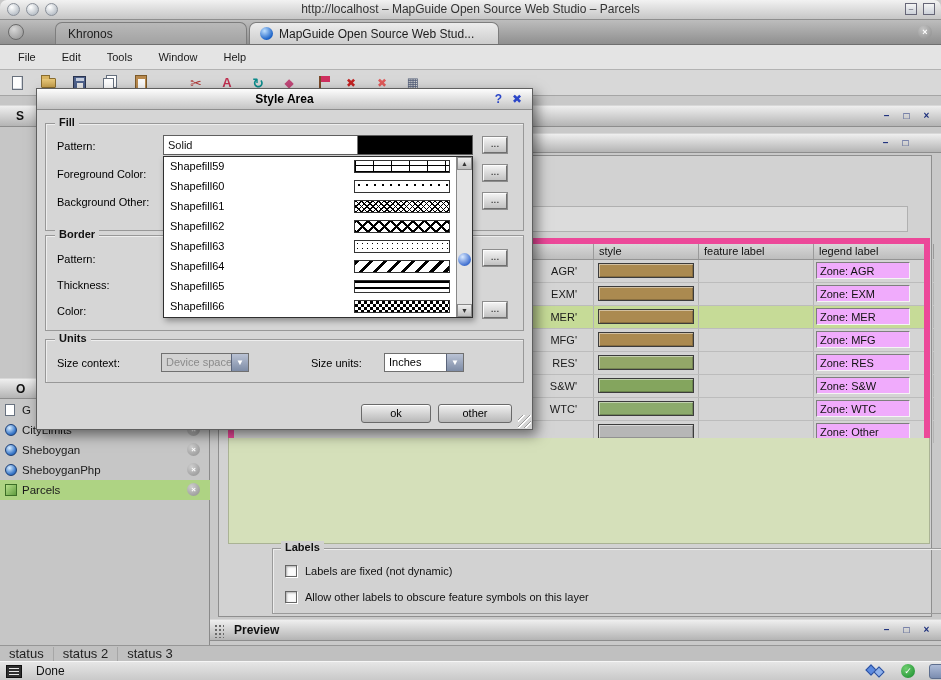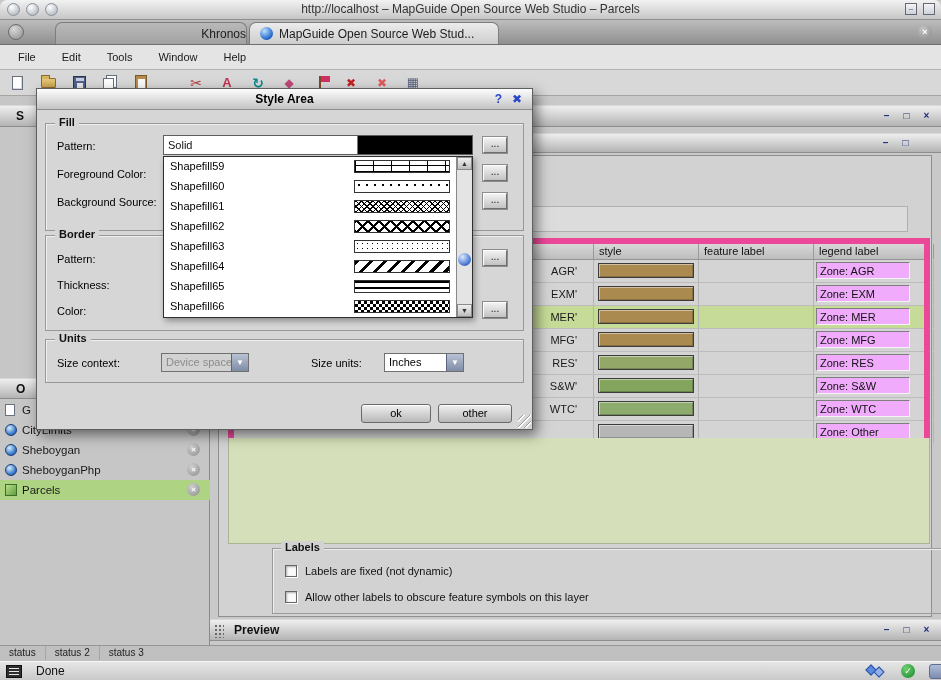--- a/index.html
+++ b/index.html
@@ -11,21 +11,21 @@
   .titlebar{position:absolute;top:0;left:0;right:0;height:20px;background:linear-gradient(#f2f2f2,#c6c6c6);border-bottom:1px solid #8e8e8e;border-radius:7px 7px 0 0;}
   .traffic{position:absolute;left:7px;top:3px;display:flex;gap:6px;}
   .light{width:13px;height:13px;border-radius:50%;background:radial-gradient(circle at 35% 30%,#ffffff,#b9c0c8 75%);border:1px solid #8a9099;}
   .wtitle{position:absolute;left:120px;right:120px;top:2px;text-align:center;font-size:12px;color:#333;white-space:nowrap;overflow:hidden;}
   .wicons{position:absolute;right:6px;top:3px;display:flex;gap:6px;}
   .wic{width:12px;height:12px;border:1px solid #667;background:linear-gradient(#f4f4f4,#cdd2da);font-size:8px;line-height:10px;text-align:center;color:#445;}
 
   
   .tabbar{position:absolute;top:20px;left:0;right:0;height:25px;background:linear-gradient(#bdbdbd,#8f8f8f);border-bottom:1px solid #6f6f6f;}
   .tab-overflow{position:absolute;left:8px;top:4px;width:16px;height:16px;border-radius:50%;background:radial-gradient(circle at 35% 30%,#d8d8d8,#8d8d8d);border:1px solid #6a6a6a;}
-  .tab{position:absolute;bottom:0;height:22px;border:1px solid #7d7d7d;border-bottom:none;border-radius:7px 7px 0 0;display:flex;align-items:center;justify-content:flex-end;font-size:12px;color:#1c1c1c;}
+  .tab{position:absolute;bottom:0;height:22px;border:1px solid #7d7d7d;border-bottom:none;border-radius:7px 7px 0 0;display:flex;align-items:center;justify-content:flex-start;font-size:12px;color:#1c1c1c;padding-left:12px;}
   .tab.inactive{left:55px;width:192px;background:linear-gradient(#b9b9b9,#a2a2a2);}
   .tab.active{left:249px;width:250px;background:linear-gradient(#ececec,#cdcdcd);justify-content:flex-start;padding-left:10px;}
   .favicon{width:13px;height:13px;border-radius:50%;background:radial-gradient(circle at 35% 30%,#bfe0ff,#1c63c8 70%,#123f85);margin-right:6px;flex:0 0 auto;}
   .tab-close{position:absolute;right:9px;top:5px;width:14px;height:14px;border-radius:50%;background:radial-gradient(circle at 35% 30%,#c4c4c4,#8b8b8b);color:#fff;font-size:9px;font-weight:bold;text-align:center;line-height:14px;}
   .tab-close::before{content:'×';}
 
   
   .menubar{position:absolute;top:45px;left:0;right:0;height:25px;background:#e4e4e4;border-bottom:1px solid #b2b2b2;display:flex;align-items:center;padding-left:18px;gap:26px;}
   .menu-item{font-size:11px;color:#1a1a1a;}
   .toolbar{position:absolute;top:70px;left:0;right:0;height:26px;background:#d8d8d8;border-bottom:1px solid #a5a5a5;display:flex;align-items:center;padding-left:8px;gap:13px;}
@@ -91,21 +91,21 @@
   .greenarea{position:absolute;left:9px;top:282px;width:702px;height:106px;background:#d5e0ba;border:1px solid #aab394;border-top:none;}
 
   .lfieldset{position:absolute;left:9px;top:392px;width:700px;height:66px;border:1px solid #9a9a9a;box-shadow:inset 1px 1px 0 #ededed;margin-left:44px;}
   .flegend{position:absolute;top:-8px;left:8px;background:#d2d2d2;padding:0 4px;font-weight:bold;font-size:11px;}
   .cbrow{position:absolute;left:12px;font-size:11px;color:#111;display:flex;align-items:center;}
   .cb{width:12px;height:12px;background:#fafafa;border:1px solid #666;box-shadow:inset 1px 1px 2px rgba(0,0,0,.3),1px 1px 0 #fff;margin-right:8px;flex:0 0 auto;}
 
   .grip{position:absolute;left:4px;top:4px;width:10px;height:14px;background-image:radial-gradient(#6a6a6a 1px,transparent 1.3px);background-size:4px 4px;}
 
   
-  .statusstrip{position:absolute;left:0;right:0;bottom:19px;height:16px;background:#c0c0c0;border-top:1px solid #969696;font-size:10px;color:#222;display:flex;align-items:flex-start;}
+  .statusstrip{position:absolute;left:0;right:0;bottom:19px;height:16px;background:#c0c0c0;border-top:1px solid #969696;font-size:13px;color:#222;display:flex;align-items:flex-end;}
   .scell{padding:0 9px;border-right:1px solid #a6a6a6;line-height:14px;}
   .bottombar{position:absolute;left:0;right:0;bottom:0;height:19px;background:linear-gradient(#e6e6e6,#c9c9c9);border-top:1px solid #f6f6f6;font-size:12px;color:#111;}
   .pgicon{position:absolute;left:6px;top:3px;width:16px;height:13px;background:#2e2e2e;border:1px solid #111;}
   .pgicon::before{content:'';position:absolute;left:2px;top:2px;width:10px;height:1px;background:#e8e8e8;box-shadow:0 3px 0 #e8e8e8,0 6px 0 #e8e8e8;}
   .donetext{position:absolute;left:36px;top:2px;}
   .netic{position:absolute;right:52px;top:4px;width:22px;height:11px;}
   .diam{position:absolute;width:8px;height:8px;transform:rotate(45deg);background:#5b8ae0;border:1px solid #2b4f9e;}
   .diam.d2{left:8px;top:2px;background:#8fb2ec;}
   .okic{position:absolute;right:26px;top:2px;width:14px;height:14px;border-radius:50%;background:radial-gradient(circle at 35% 30%,#6fce6f,#2f9e3f 70%,#1d7a2b);color:#fff;font-size:9px;font-weight:bold;text-align:center;line-height:14px;}
   .okic::before{content:'✓';}
@@ -418,21 +418,21 @@
       <span class="dleg">Fill</span>
     </div>
     <span class="dlabel" style="left:20px;top:51px;">Pattern:</span>
     <div class="combo">
       <span class="ctext">Solid</span>
       <span class="cswatch"></span>
     </div>
     <span class="bbtn" style="left:446px;top:48px;">...</span>
     <span class="dlabel" style="left:20px;top:79px;">Foreground Color:</span>
     <span class="bbtn" style="left:446px;top:76px;">...</span>
-    <span class="dlabel" style="left:20px;top:107px;">Background Source:</span>
+    <span class="dlabel" style="left:20px;top:107px;">Background Other:</span>
     <span class="bbtn" style="left:446px;top:104px;">...</span>
 
     <div class="dfs" style="left:8px;top:146px;width:479px;height:96px;">
       <span class="dleg">Border</span>
     </div>
     <span class="dlabel" style="left:20px;top:164px;">Pattern:</span>
     <span class="bbtn" style="left:446px;top:161px;">...</span>
     <span class="dlabel" style="left:20px;top:190px;">Thickness:</span>
     <span class="dlabel" style="left:20px;top:216px;">Color:</span>
     <span class="bbtn" style="left:446px;top:213px;">...</span>

